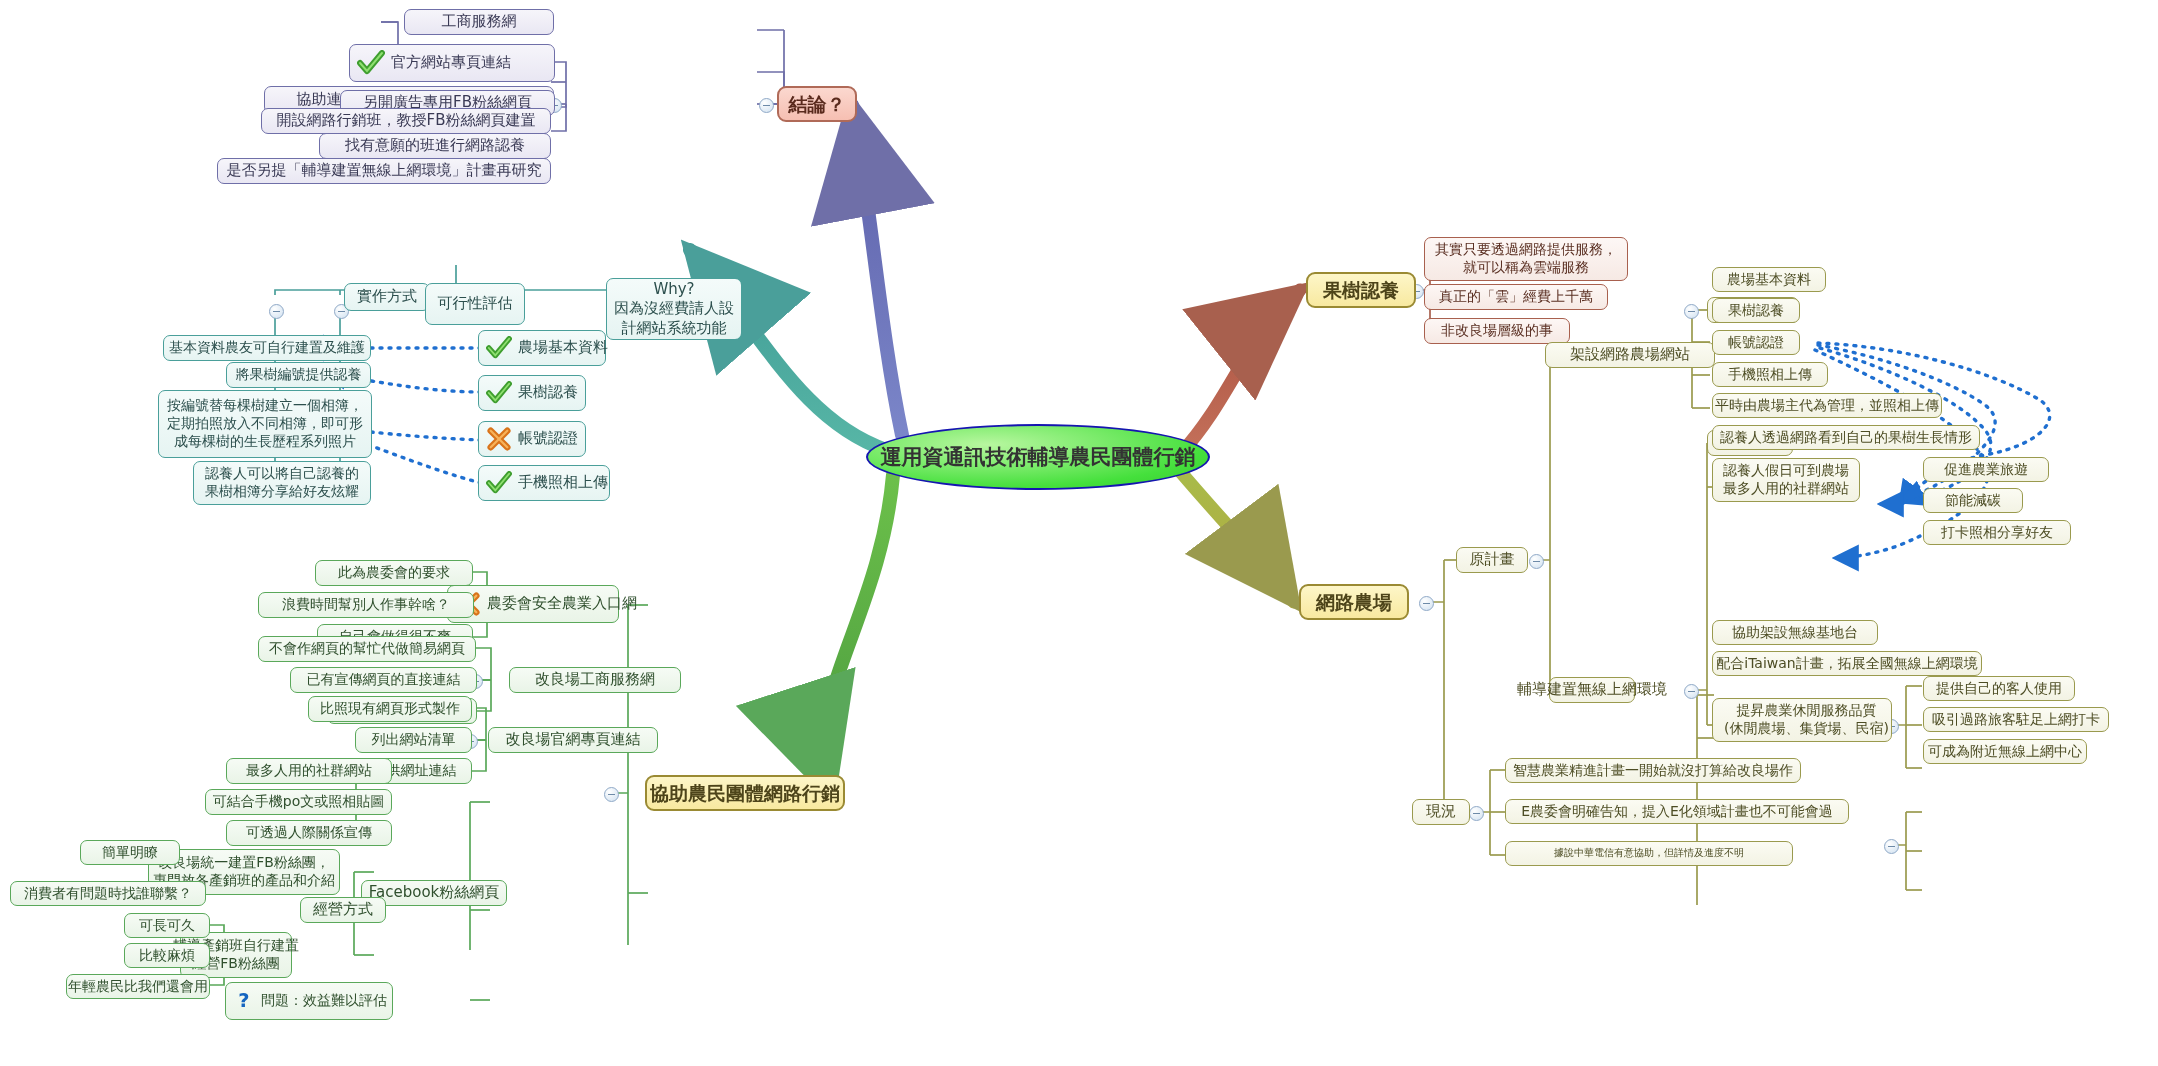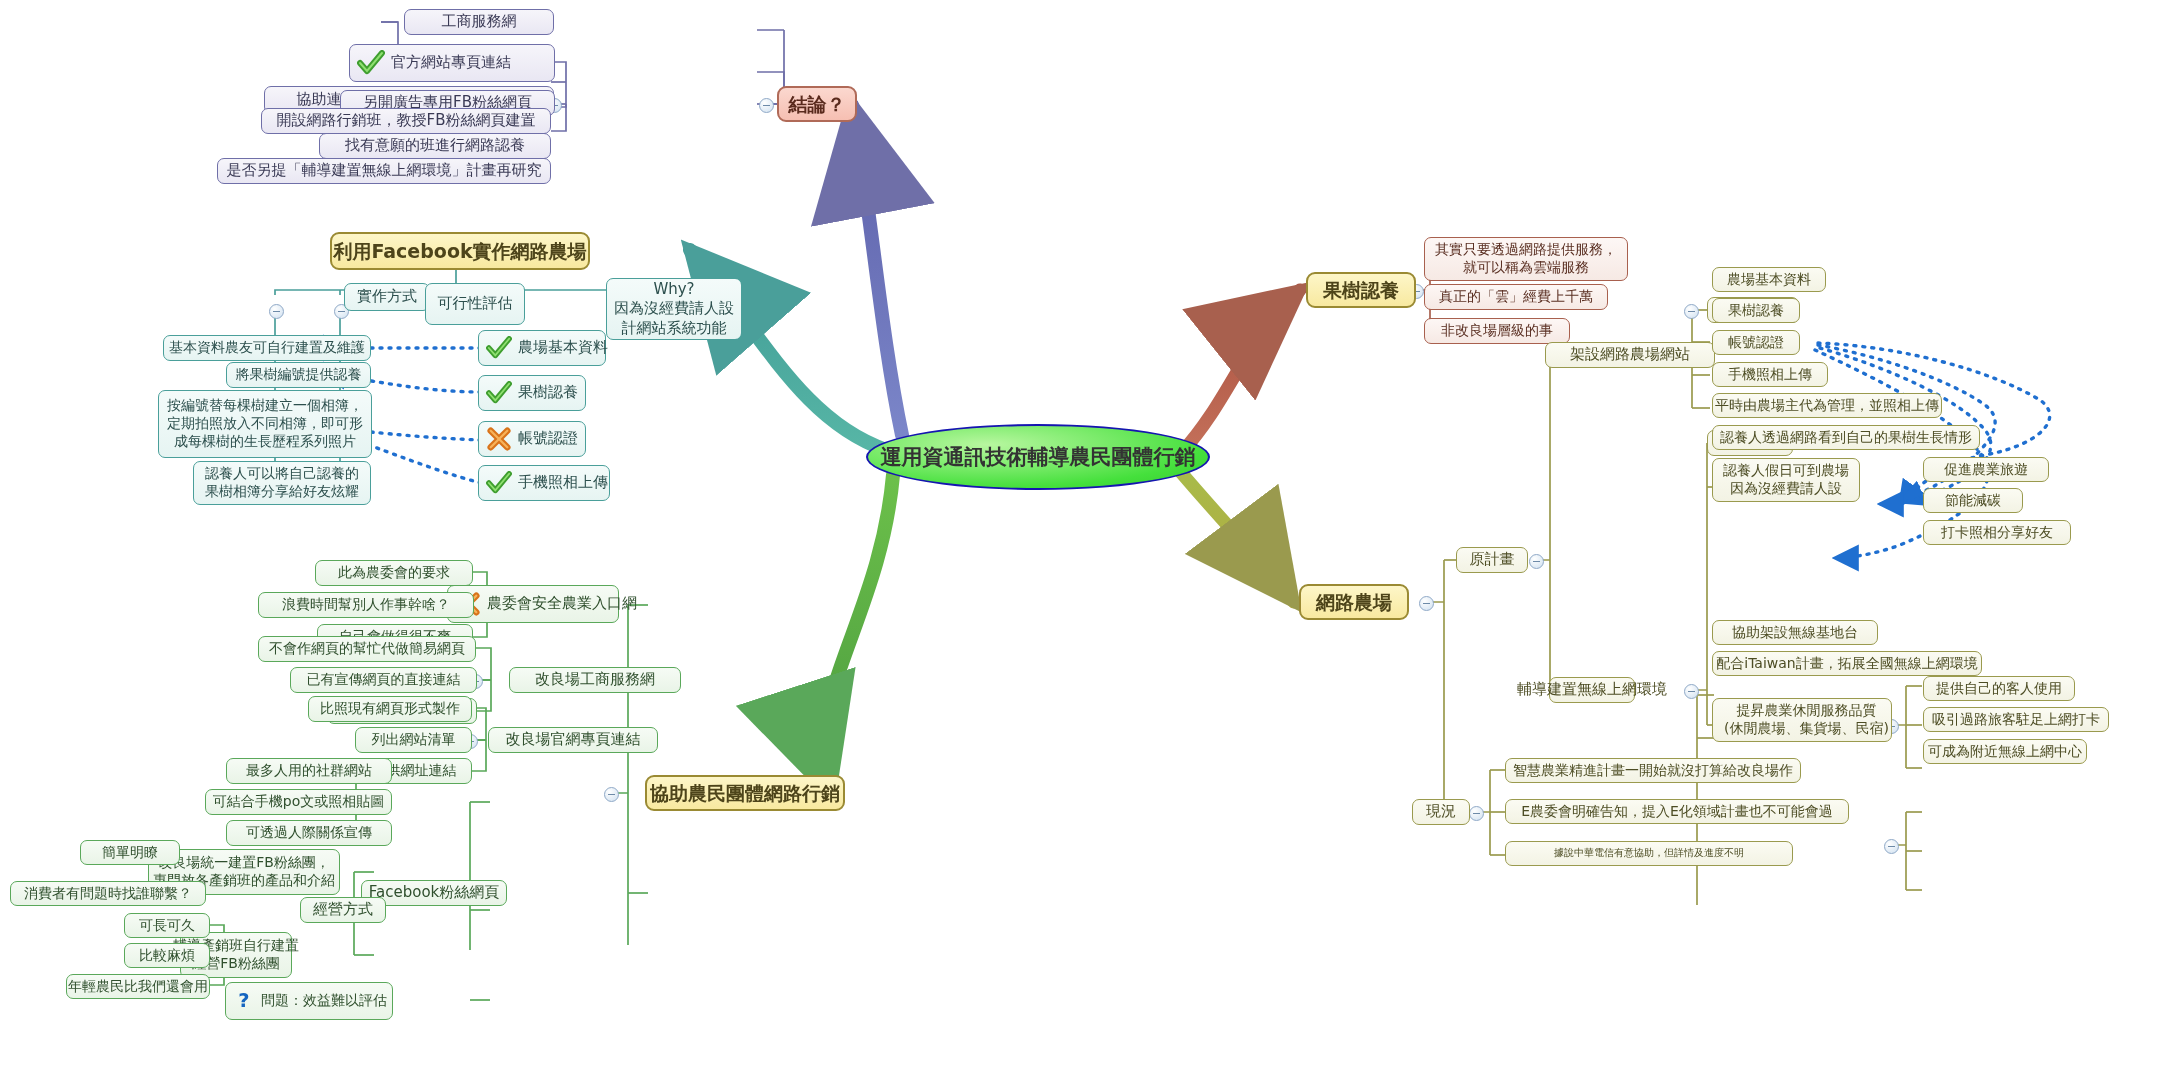--- a/index.html
+++ b/index.html
@@ -253,21 +253,20 @@
           <path d="M3 13 L10 21 L25 3" stroke="#3f9e2f" stroke-width="6" fill="none" stroke-linecap="round" stroke-linejoin="round"></path>
           <path d="M3 13 L10 21 L25 3" stroke="#8fe070" stroke-width="2" fill="none" stroke-linecap="round"></path>
         </svg></span>
     <span>官方網站專頁連結</span>
   </div>
   <div class="node purple" style="left:340px;top:90px;width:215px;height:26px;font-size:15px;">另開廣告專用FB粉絲網頁</div>
   <div class="node purple" style="left:261px;top:108px;width:290px;height:26px;font-size:15px;">開設網路行銷班，教授FB粉絲網頁建置</div>
   <div class="node purple" style="left:319px;top:133px;width:232px;height:26px;font-size:15px;">找有意願的班進行網路認養</div>
   <div class="node purple" style="left:217px;top:158px;width:334px;height:26px;font-size:15px;">是否另提「輔導建置無線上網環境」計畫再研究</div>
 
-  <div class="node main-topic t-yellow" style="left:330px;top:232px;width:260px;height:38px;">利用Facebook實作網路農場</div>
 
   <div class="node teal" style="left:344px;top:283px;width:86px;height:28px;font-size:15px;">實作方式</div>
   <div class="node teal" style="left:425px;top:283px;width:100px;height:42px;font-size:15px;">可行性評估</div>
   <div class="node teal" style="left:606px;top:278px;width:136px;height:62px;font-size:15px;">Why?
 因為沒經費請人設
 計網站系統功能</div>
 
   <div class="node teal" style="left:163px;top:335px;width:208px;height:26px;font-size:14px;">基本資料農友可自行建置及維護</div>
   <div class="node teal" style="left:226px;top:362px;width:145px;height:26px;font-size:14px;">將果樹編號提供認養</div>
   <div class="node teal" style="left:158px;top:390px;width:214px;height:68px;font-size:14px;">按編號替每棵樹建立一個相簿，
@@ -371,21 +370,21 @@
   <div class="node olive" style="left:1707px;top:430px;width:86px;height:26px;font-size:15px;">經營方式</div>
 
   <div class="node olive" style="left:1712px;top:267px;width:114px;height:25px;font-size:14px;">農場基本資料</div>
   <div class="node olive" style="left:1712px;top:298px;width:88px;height:25px;font-size:14px;">果樹認養</div>
   <div class="node olive" style="left:1712px;top:330px;width:88px;height:25px;font-size:14px;">帳號認證</div>
   <div class="node olive" style="left:1712px;top:362px;width:116px;height:25px;font-size:14px;">手機照相上傳</div>
 
   <div class="node olive" style="left:1712px;top:393px;width:230px;height:25px;font-size:14px;">平時由農場主代為管理，並照相上傳</div>
   <div class="node olive" style="left:1712px;top:425px;width:268px;height:25px;font-size:14px;">認養人透過網路看到自己的果樹生長情形</div>
   <div class="node olive" style="left:1712px;top:458px;width:148px;height:44px;font-size:14px;">認養人假日可到農場
-因為沒經費請人設</div>
+最多人用的社群網站</div>
   <div class="node olive" style="left:1923px;top:457px;width:126px;height:25px;font-size:14px;">促進農業旅遊</div>
   <div class="node olive" style="left:1923px;top:488px;width:100px;height:25px;font-size:14px;">節能減碳</div>
   <div class="node olive" style="left:1923px;top:520px;width:148px;height:25px;font-size:14px;">打卡照相分享好友</div>
 
   <div class="node olive" style="left:1712px;top:620px;width:166px;height:25px;font-size:14px;">協助架設無線基地台</div>
   <div class="node olive" style="left:1712px;top:651px;width:270px;height:25px;font-size:14px;">配合iTaiwan計畫，拓展全國無線上網環境</div>
   <div class="node olive" style="left:1712px;top:698px;width:180px;height:44px;font-size:14px;padding-left:16px;">提昇農業休閒服務品質
 (休閒農場、集貨場、民宿)</div>
   <div class="node olive" style="left:1923px;top:676px;width:152px;height:25px;font-size:14px;">提供自己的客人使用</div>
   <div class="node olive" style="left:1923px;top:707px;width:186px;height:25px;font-size:14px;">吸引過路旅客駐足上網打卡</div>

